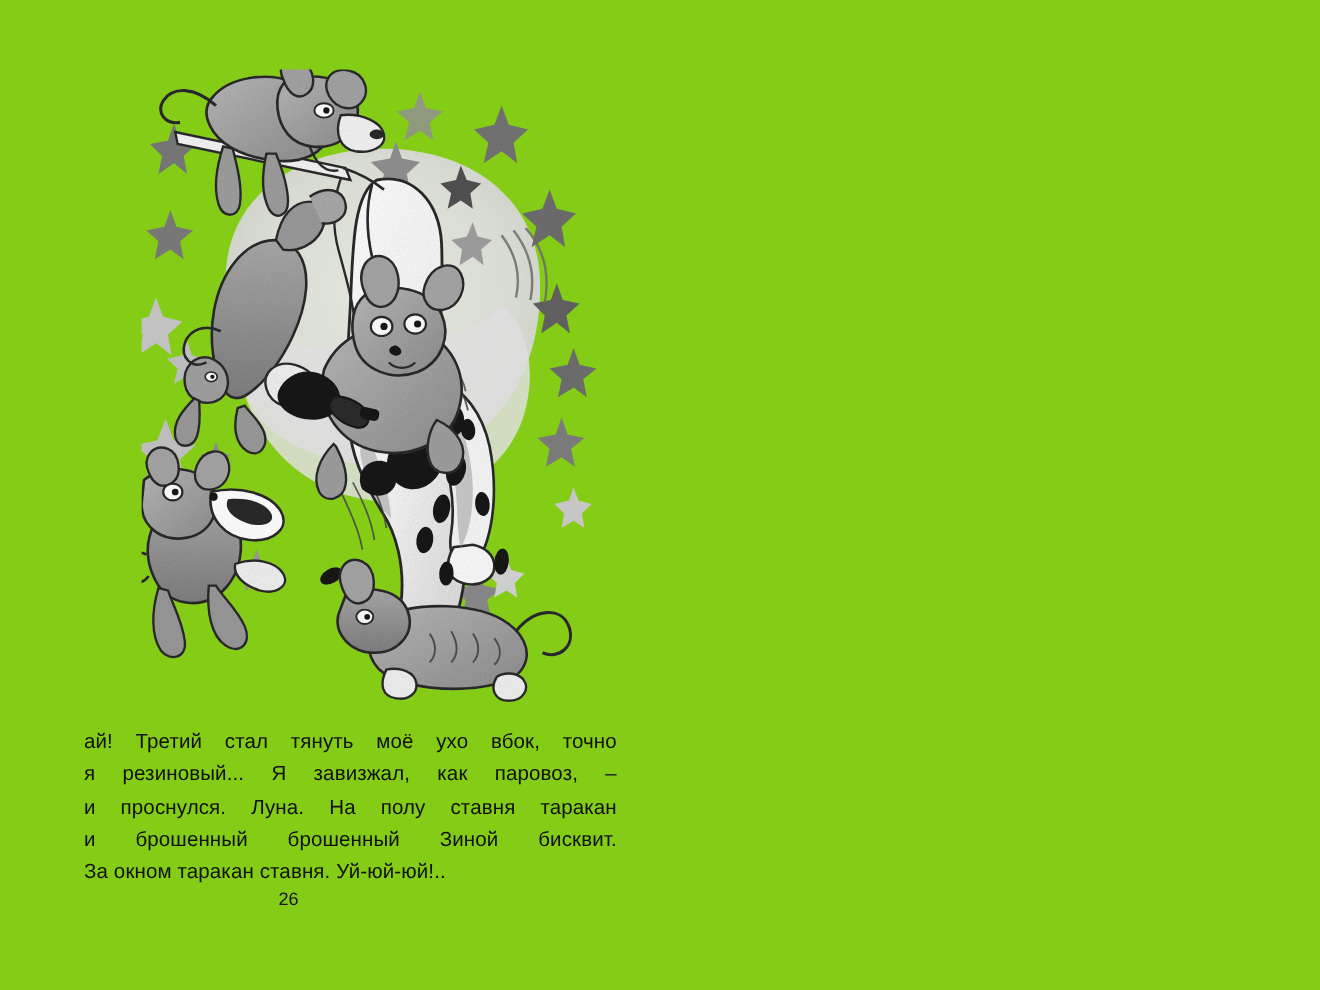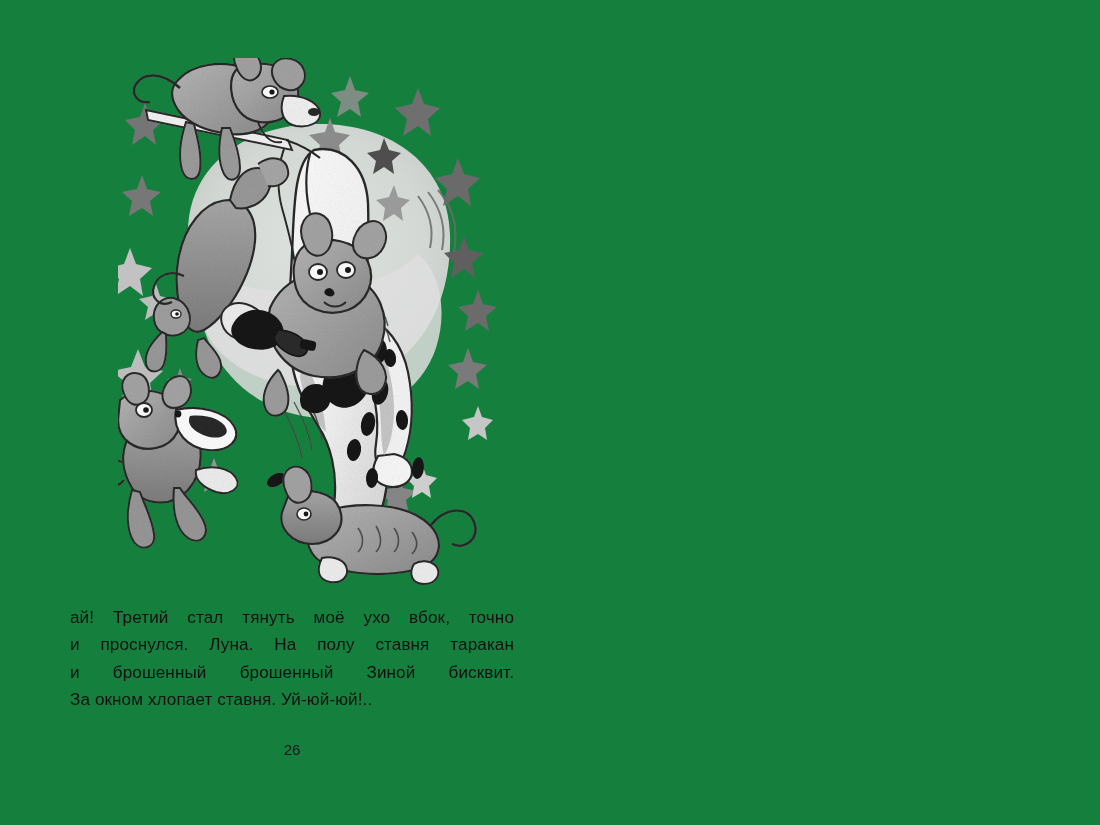--- a/index.html
+++ b/index.html
@@ -12,21 +12,21 @@
     width: 1100px;
     height: 825px;
     overflow: hidden;
     font-family: "Liberation Sans", "DejaVu Sans", sans-serif;
     color: #0a0a0a;
   }
   .spread {
     position: relative;
     width: 1100px;
     height: 825px;
-    background: #15803d;
+    background: #84cc16;
   }
 
   
   .page {
     position: absolute;
     top: 0;
     height: 825px;
   }
   .page-left  { left: 0;   width: 550px; }
   .page-right { left: 550px; width: 550px; }
@@ -67,21 +67,20 @@
   }
   .textcol p { text-indent: 0; }
 
   
   .folio {
     position: absolute;
     top: 741px;
     font-size: 15px;
     line-height: 18px;
     color: #161616;
-    text-align: center;
     width: 120px;
   }
   .folio-left  { left: 232px; }
 
   
   .illus-wrap {
     position: absolute;
     left: 118px;
     top: 58px;
     width: 420px;
@@ -356,23 +355,24 @@
           <path d="M300 138 C312 154 316 172 312 190"></path>
           <path d="M310 134 C324 152 328 172 324 192"></path>
           <path d="M320 132 C336 150 340 172 336 194"></path>
         </g>
       </svg>
     </div>
 
     <div class="textcol left-text">
       <p>
         <span class="ln">ай! Третий стал тянуть моё ухо вбок, точно</span>
+        <span class="ln">я резиновый... Я завизжал, как паровоз, –</span>
         <span class="ln">и проснулся. Луна. На полу ставня таракан</span>
         <span class="ln">и брошенный брошенный Зиной бисквит.</span>
-        <span class="ln last">За окном хлопает ставня. Уй-юй-юй!..</span>
+        <span class="ln last">За окном таракан ставня. Уй-юй-юй!..</span>
       </p>
     </div>
 
     <div class="folio folio-left">26</div>
   </div>
 
   <div class="page page-right">
 
     
 

